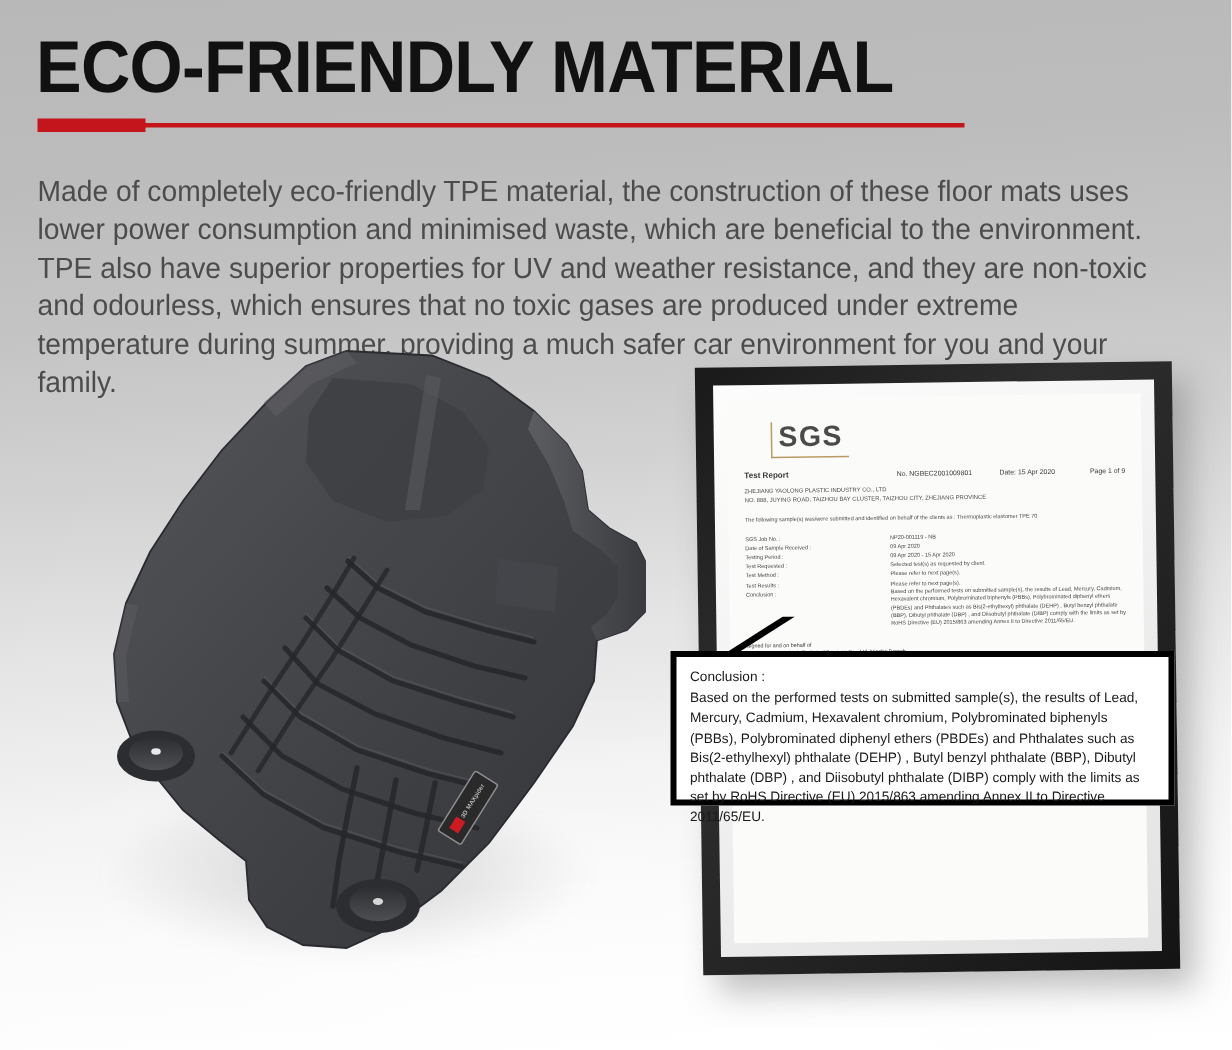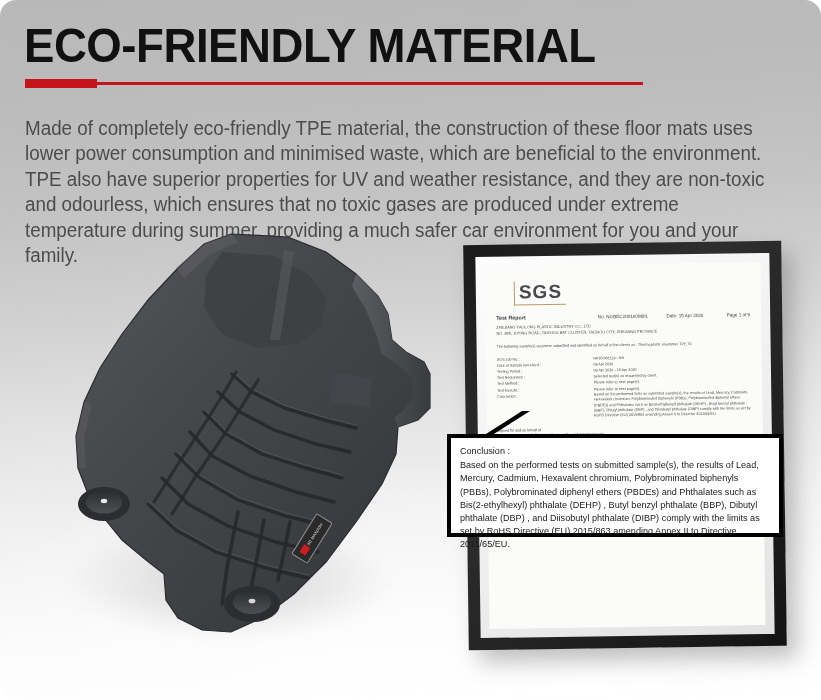--- a/index.html
+++ b/index.html
@@ -15,21 +15,20 @@
     background: #ffffff;
   }
   #stage {
     position: relative;
     width: 821px;
     height: 700px;
     overflow: hidden;
     background:
       radial-gradient(ellipse 120% 80% at 50% 115%, rgba(255,255,255,0.95) 0%, rgba(255,255,255,0.0) 62%),
       linear-gradient(176deg, #b8b8b8 0%, #bcbcbc 16%, #c4c4c4 30%, #d2d2d2 44%, #e4e4e4 58%, #f2f2f2 72%, #fafafa 85%, #ffffff 100%);
-    border-radius: 16px;
   }
 
   
   .headline {
     position: absolute;
     left: 24px;
     top: 17px;
     font-size: 49px;
     line-height: 56px;
     font-weight: bold;

